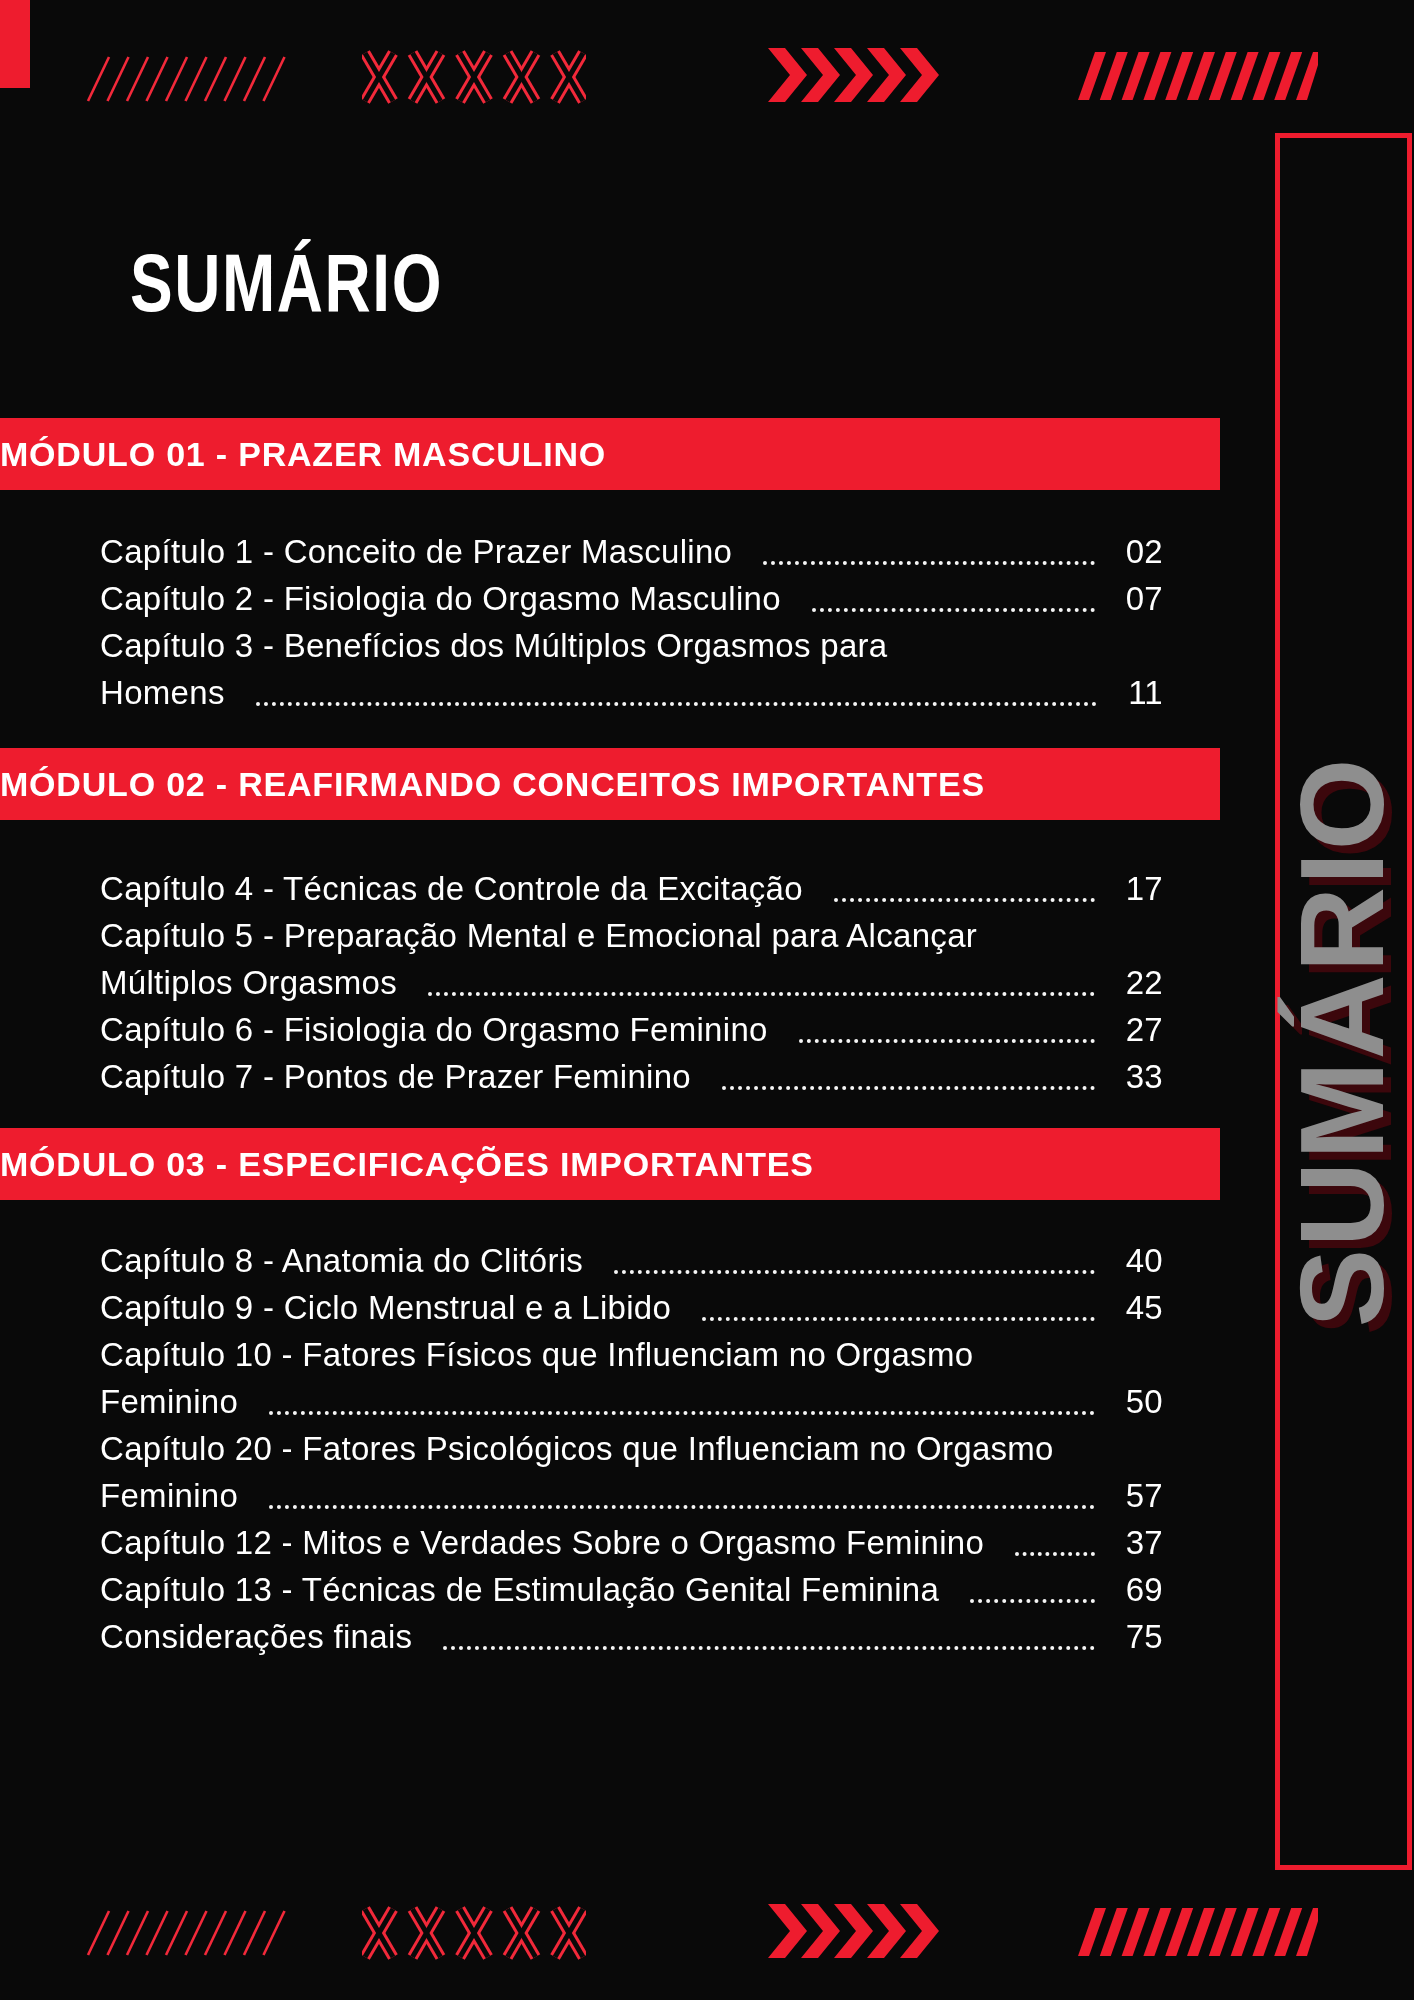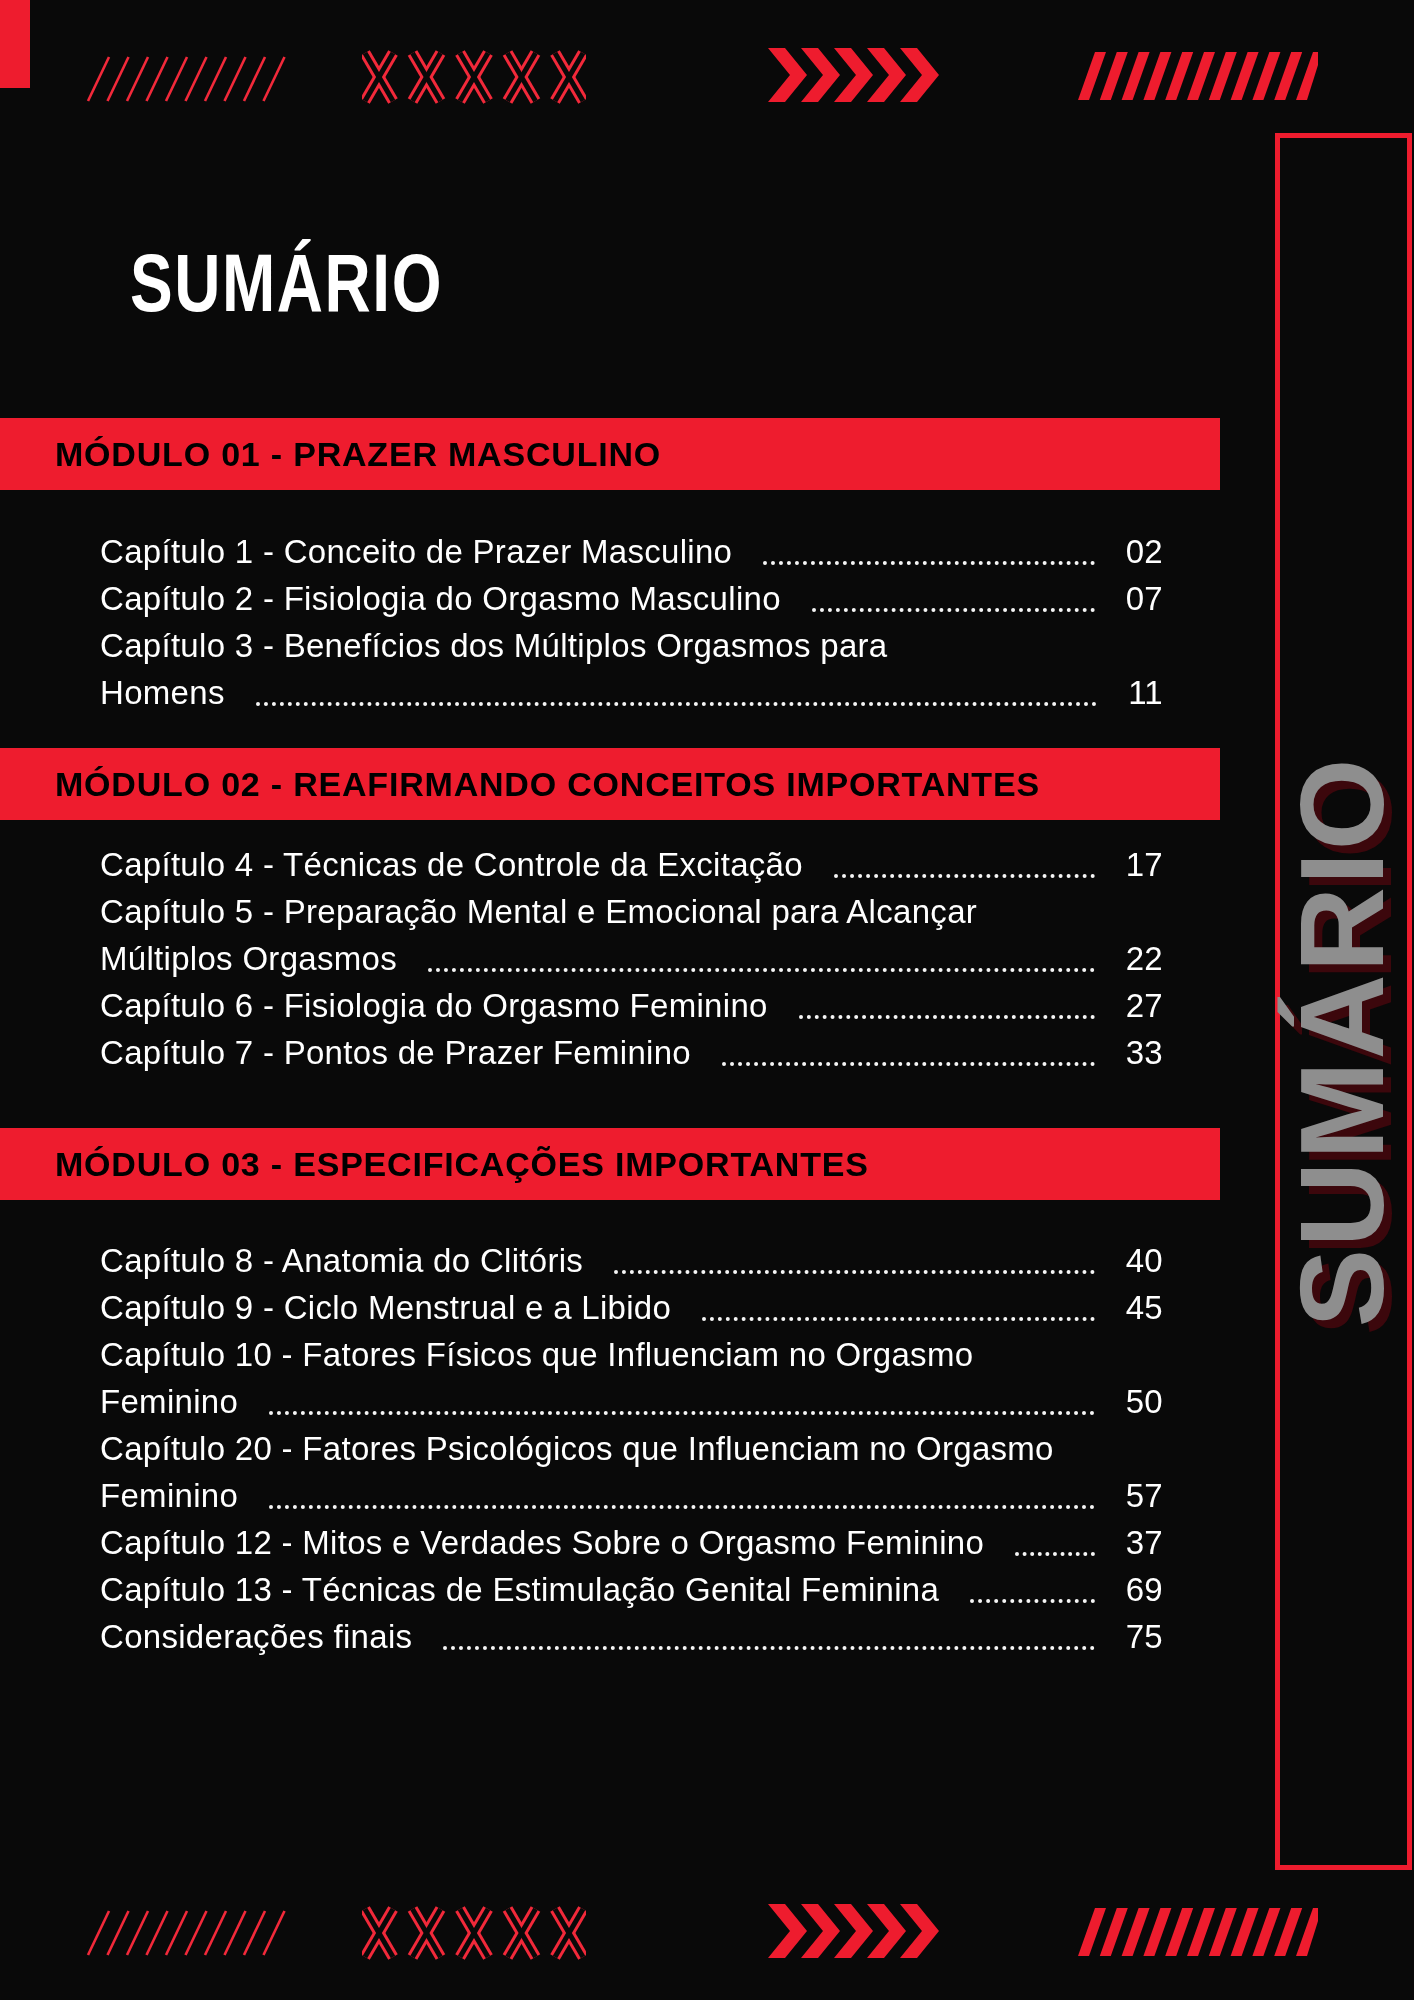--- a/index.html
+++ b/index.html
@@ -31,22 +31,22 @@
     display:flex;align-items:center;justify-content:center;
     font-size:118px;font-weight:800;letter-spacing:2px;
     color:#8e8e8e;
     text-shadow:-8px 8px 0 #3c070c;
     white-space:nowrap;
   }
   
   .module{position:absolute;left:0;width:100%;}
   .module-bar{
     width:1220px;height:72px;background:#ee1c2e;
-    color:#000000;font-size:34px;font-weight:700;line-height:72px;
-    padding-left:55px;box-sizing:border-box;letter-spacing:0.8px;
+    color:#ffffff;font-size:34px;font-weight:700;line-height:72px;
+    box-sizing:border-box;letter-spacing:0.8px;
     white-space:nowrap;
   }
   .rows{margin:36px 251px 0 100px;}
   .toc-row{display:flex;height:47px;color:#ffffff;font-size:33px;letter-spacing:0.3px;gap:28px;}
   .toc-text{white-space:nowrap;line-height:47px;}
   .leader{
     flex:1;min-width:10px;
     border-bottom:4px dotted rgba(255,255,255,0.96);
     margin:0 3px 10px 3px;
   }
@@ -163,21 +163,21 @@
           <span class="leader"></span>
           <span class="pagenum">11</span>
         </div>
       </div>
   </div>
 
   <div class="module" style="top:748px">
     <div class="module-bar">
       <span>MÓDULO 02 - REAFIRMANDO CONCEITOS IMPORTANTES</span>
     </div>
-    <div class="rows" style="margin-top:21px">
+    <div class="rows" style="margin-top:45px">
         <div class="toc-row">
           <span class="toc-text">Capítulo 4 - Técnicas de Controle da Excitação</span>
           <span class="leader"></span>
           <span class="pagenum">17</span>
         </div>
         <div class="toc-row">
           <span class="toc-text">Capítulo 5 - Preparação Mental e Emocional para Alcançar</span>
         </div>
         <div class="toc-row">
           <span class="toc-text">Múltiplos Orgasmos</span>

